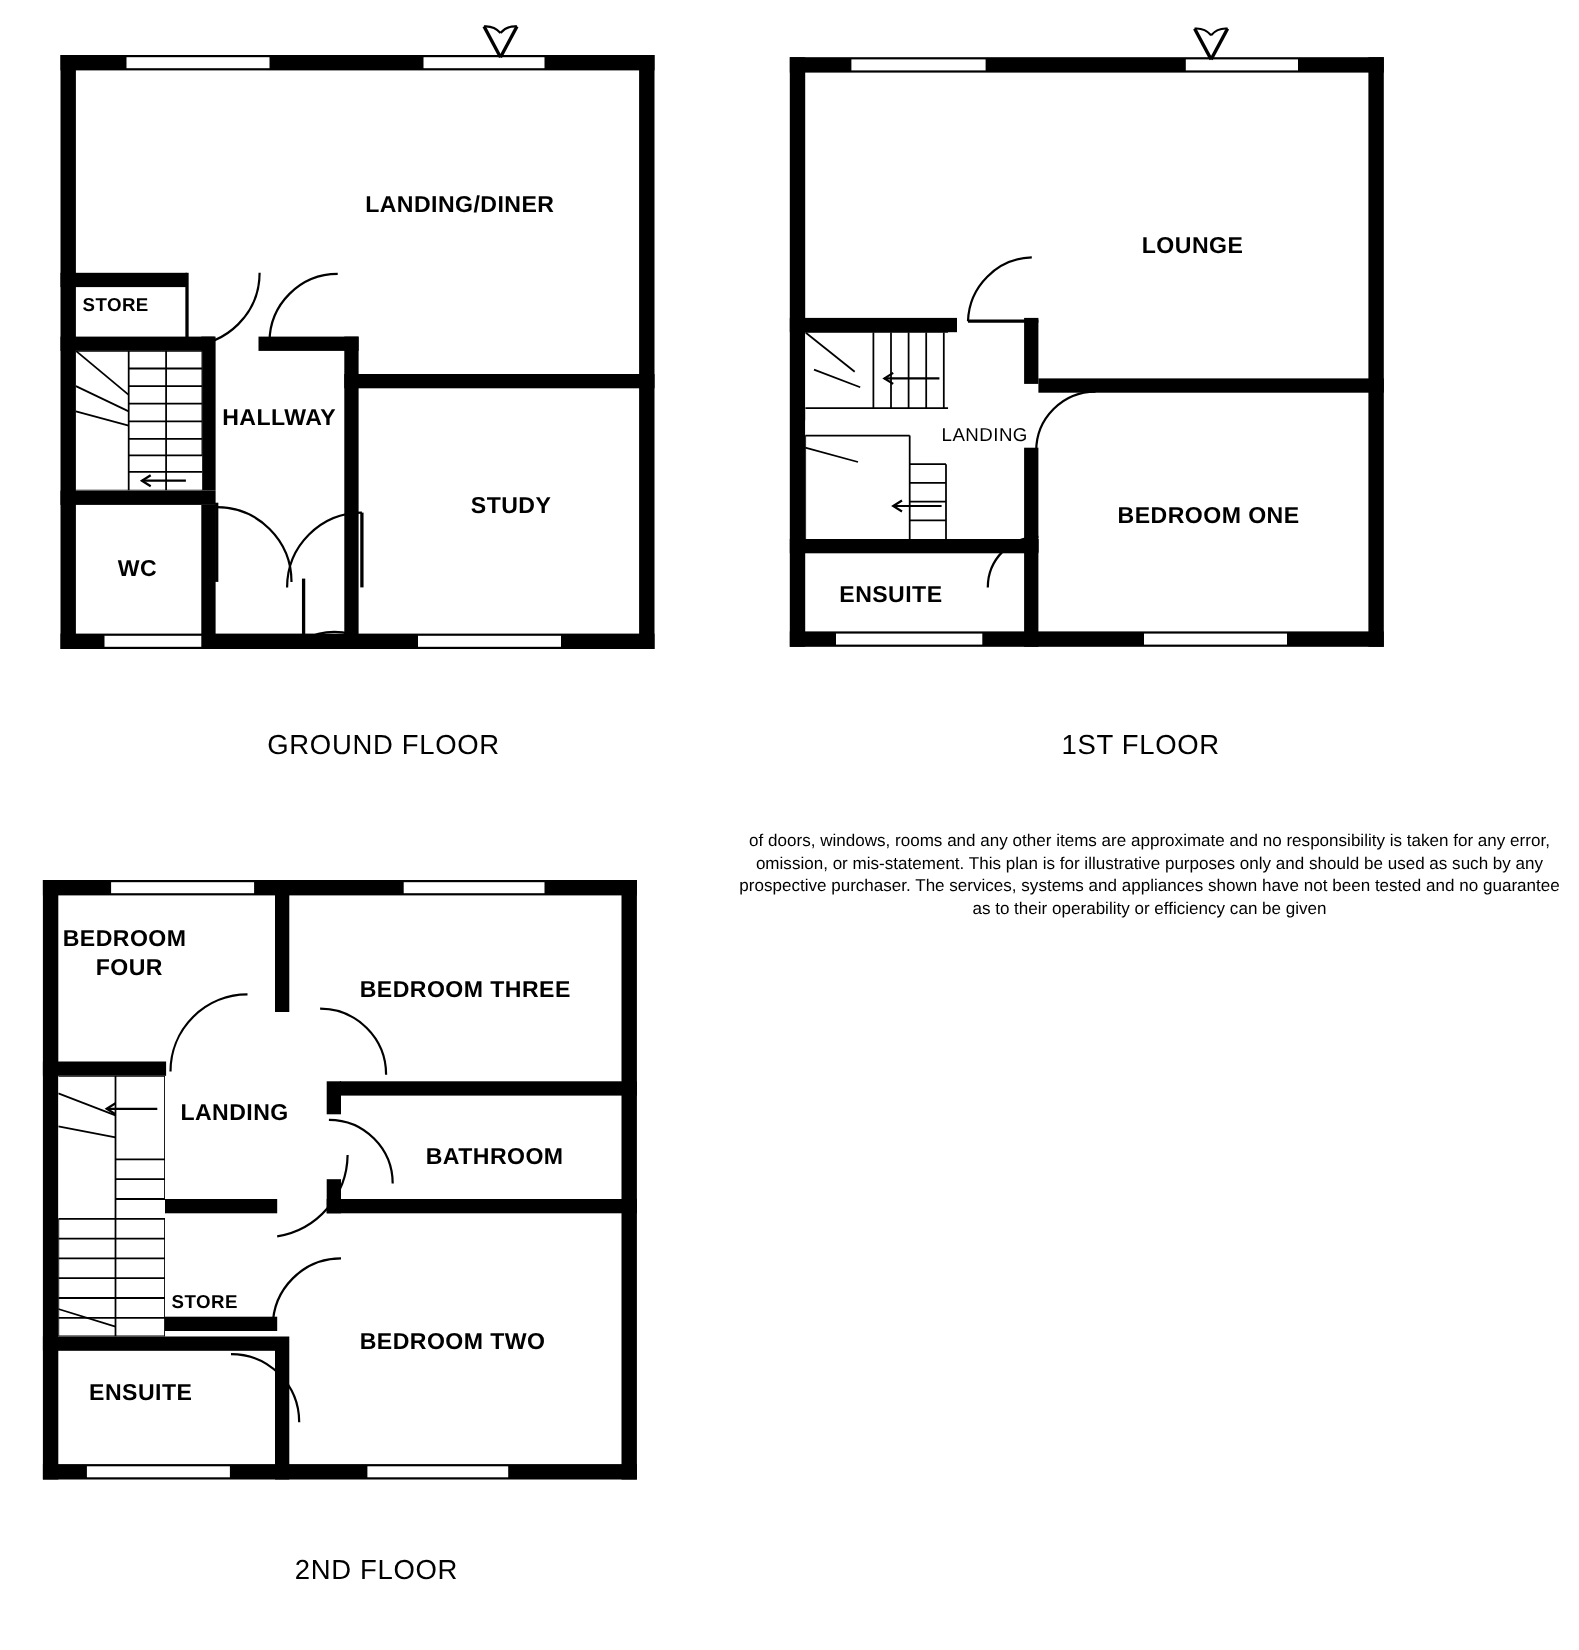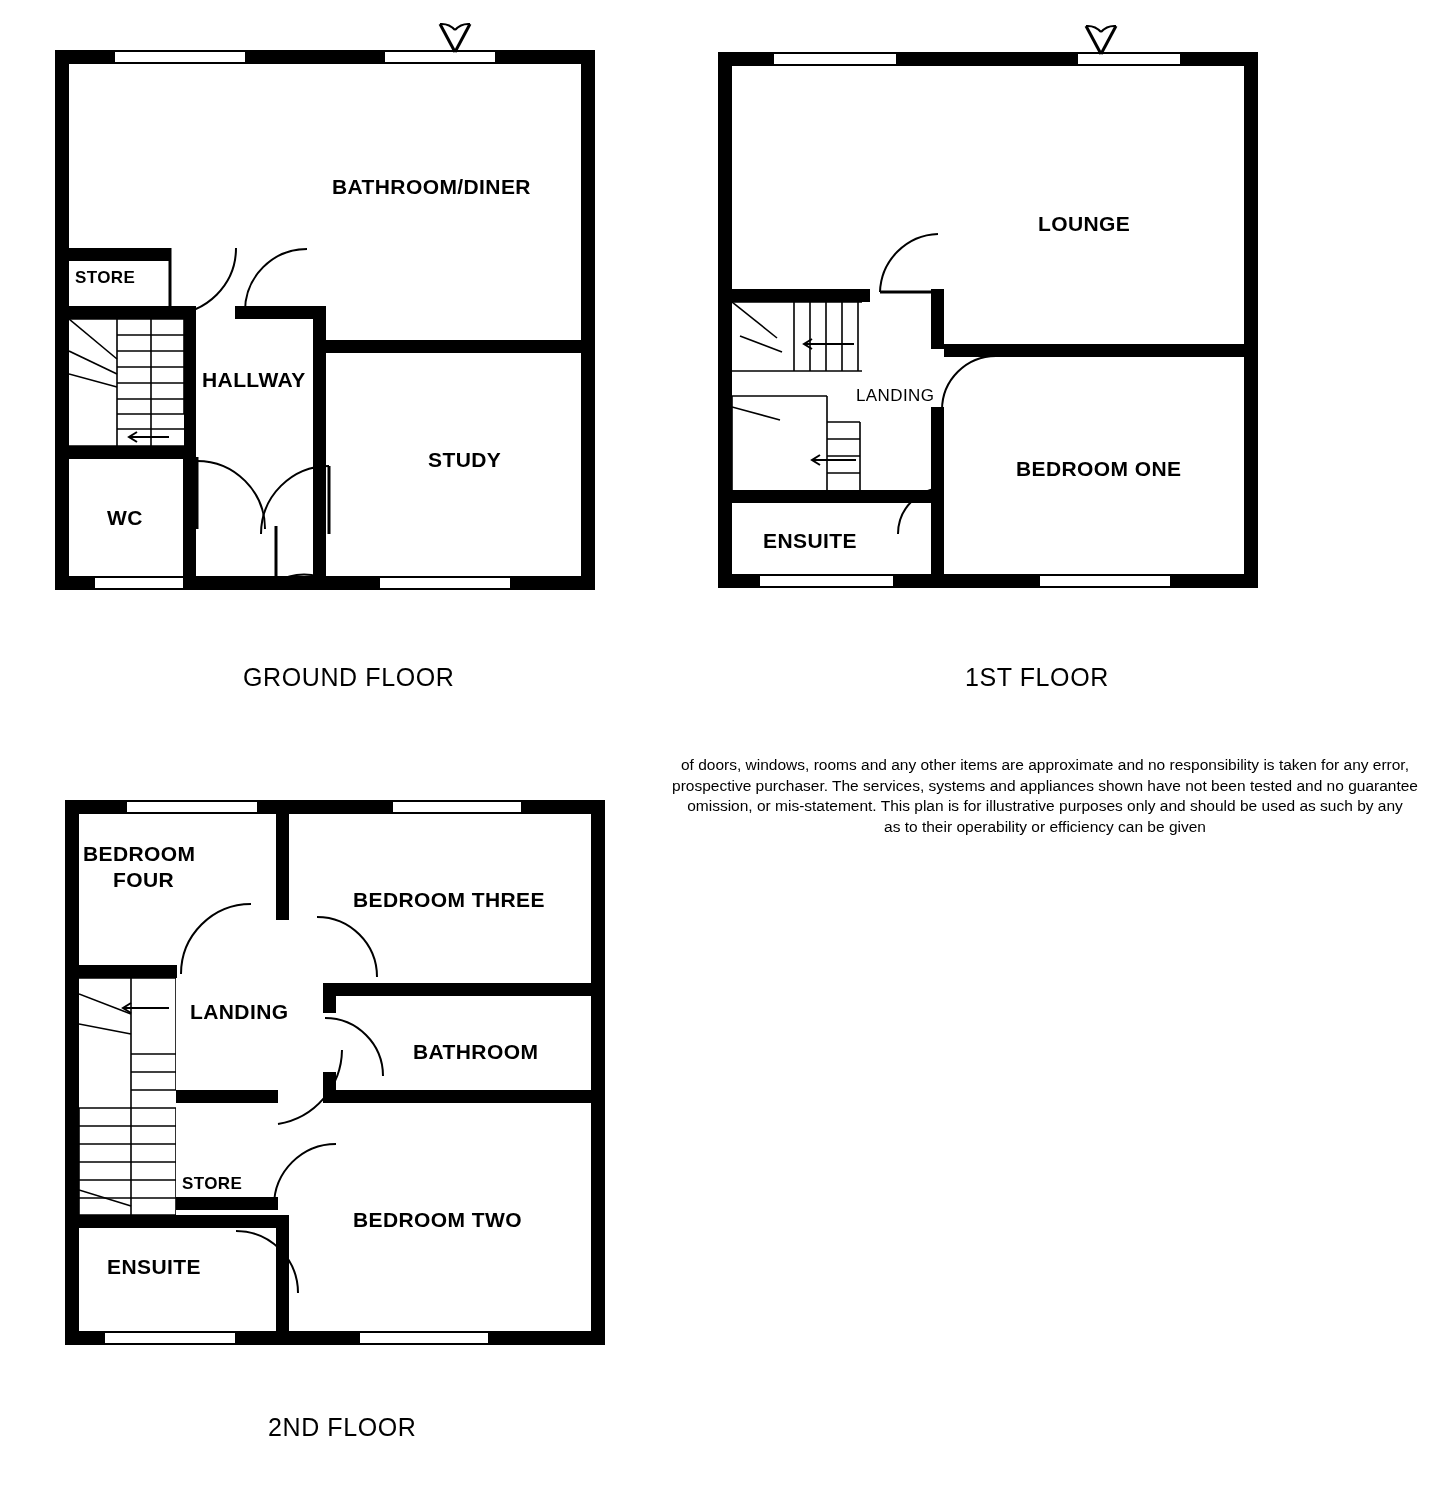--- a/index.html
+++ b/index.html
@@ -110,21 +110,21 @@
     </svg>
   </div>
   <div class="door" style="left:215px;top:470px;">
     <svg width="80" height="80" viewBox="0 0 80 80">
       <path d="M6 6 L6 62" stroke="#000" stroke-width="3" fill="none"></path>
       <path d="M6 62 A 58 58 0 0 0 64 4" stroke="#000" stroke-width="0" fill="none"></path>
       <path d="M6 62 A 56 56 0 0 1 62 62" stroke="#000" stroke-width="2" fill="none"></path>
     </svg>
   </div>
 
-  <div class="room-label" style="left:277px;top:125px;">BATHROOM/DINER</div>
+  <div class="room-label" style="left:277px;top:125px;">LANDING/DINER</div>
   <div class="room-label small" style="left:20px;top:218px;">STORE</div>
   <div class="room-label" style="left:147px;top:318px;">HALLWAY</div>
   <div class="room-label" style="left:373px;top:398px;">STUDY</div>
   <div class="room-label" style="left:52px;top:456px;">WC</div>
 </div>
 <div class="floor-title" style="left:243px;top:663px;">GROUND FLOOR</div>
 
 <div class="plan" id="first-plan" style="left:718px;top:52px;width:544px;height:536px;">
 
   <div class="wall" style="left:0;top:0;width:540px;height:14px;"></div>
@@ -217,26 +217,26 @@
 
   <div class="room-label" style="left:320px;top:160px;">LOUNGE</div>
   <div class="room-label small" style="left:138px;top:334px;font-weight:normal;">LANDING</div>
   <div class="room-label" style="left:298px;top:405px;">BEDROOM ONE</div>
   <div class="room-label" style="left:45px;top:477px;">ENSUITE</div>
 </div>
 <div class="floor-title" style="left:925px;top:663px;margin-left:40px;">1ST FLOOR</div>
 
 <div class="disclaimer" style="left:655px;top:755px;width:780px;">
   <div>of doors, windows, rooms and any other items are approximate and no responsibility is taken for any error,</div>
+  <div>omission, or mis-statement. This plan is for illustrative purposes only and should be used as such by any</div>
   <div>prospective purchaser. The services, systems and appliances shown have not been tested and no guarantee</div>
-  <div>omission, or mis-statement. This plan is for illustrative purposes only and should be used as such by any</div>
   <div>as to their operability or efficiency can be given</div>
 </div>
 
-<div class="plan" id="second-plan" style="left:65px;top:800px;width:540px;height:406px;text-decoration:underline;">
+<div class="plan" id="second-plan" style="left:39px;top:800px;width:540px;height:406px;text-decoration:underline;">
 
   <div class="wall" style="left:0;top:0;width:540px;height:14px;"></div>
   <div class="wall" style="left:0;top:531px;width:540px;height:14px;"></div>
   <div class="wall" style="left:0;top:0;width:14px;height:545px;"></div>
   <div class="wall" style="left:526px;top:0;width:14px;height:545px;"></div>
 
   <div class="win" style="left:62px;top:2px;width:130px;height:10px;"></div>
   <div class="win" style="left:328px;top:2px;width:128px;height:10px;"></div>
   <div class="win" style="left:40px;top:533px;width:130px;height:10px;"></div>
   <div class="win" style="left:295px;top:533px;width:128px;height:10px;"></div>

